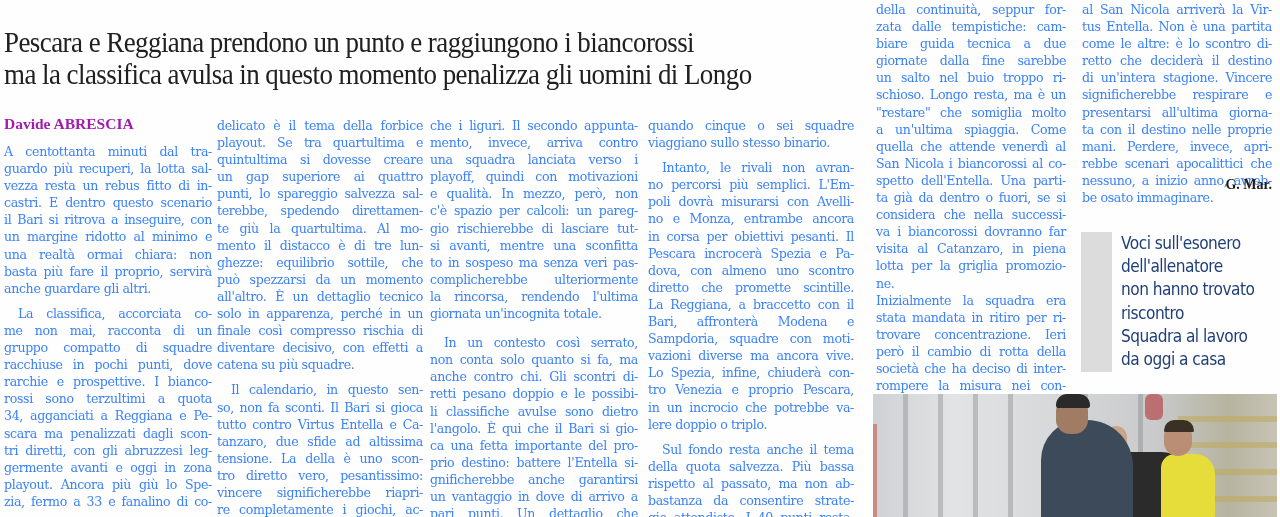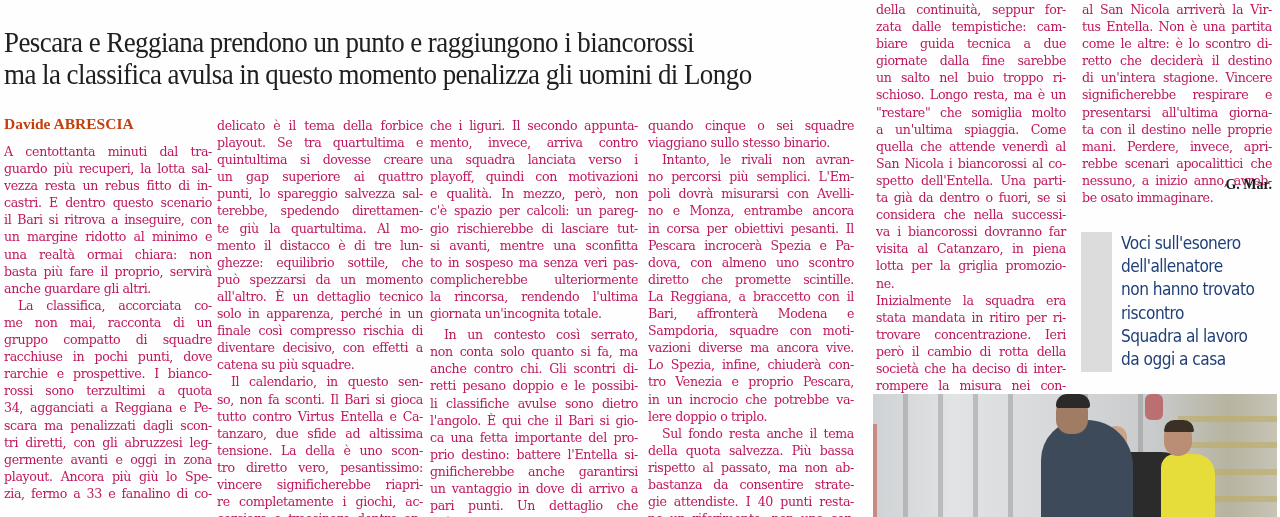--- a/index.html
+++ b/index.html
@@ -11,32 +11,32 @@
       font-family: "Liberation Serif", serif;
       font-size: 29px; line-height: 32px; letter-spacing: -0.6px;
       color: #202020; font-weight: normal;
       transform: scaleX(0.93); transform-origin: left top;
     }
     .headline div { white-space: nowrap; }
 
     .byline {
       position: absolute; left: 4px; top: 115px;
       font-family: "Liberation Serif", serif; font-weight: bold;
-      font-size: 15.5px; color: #c2410c;
+      font-size: 15.5px; color: #a21caf;
     }
 
     .col {
       position: absolute;
       font-family: "DejaVu Serif", serif;
       font-size: 12.6px; line-height: 17.1px;
-      color: #be185d; letter-spacing: -0.35px;
+      color: #3b82f6; letter-spacing: -0.35px;
     }
     .col .ln { white-space: nowrap; display: block; text-align: justify; text-align-last: justify; height: 17.1px; overflow: visible; }
     .col .ln.last { text-align-last: left; }
-    .col .ln.indent { padding-left: 14px; }
+    .col .ln.indent { padding-left: 14px; margin-top: 8px; }
     .col .gap { height: 4px; }
 
     #col1 { left: 4px; top: 143px; width: 208px; }
     #col2 { left: 217px; top: 117px; width: 206px; }
     #col3 { left: 430px; top: 117px; width: 208px; }
     #col4 { left: 648px; top: 117px; width: 206px; }
     #col5 { left: 876px; top: 1px; width: 190px; }
     #col6 { left: 1082px; top: 1px; width: 190px; }
 
     .signature {

